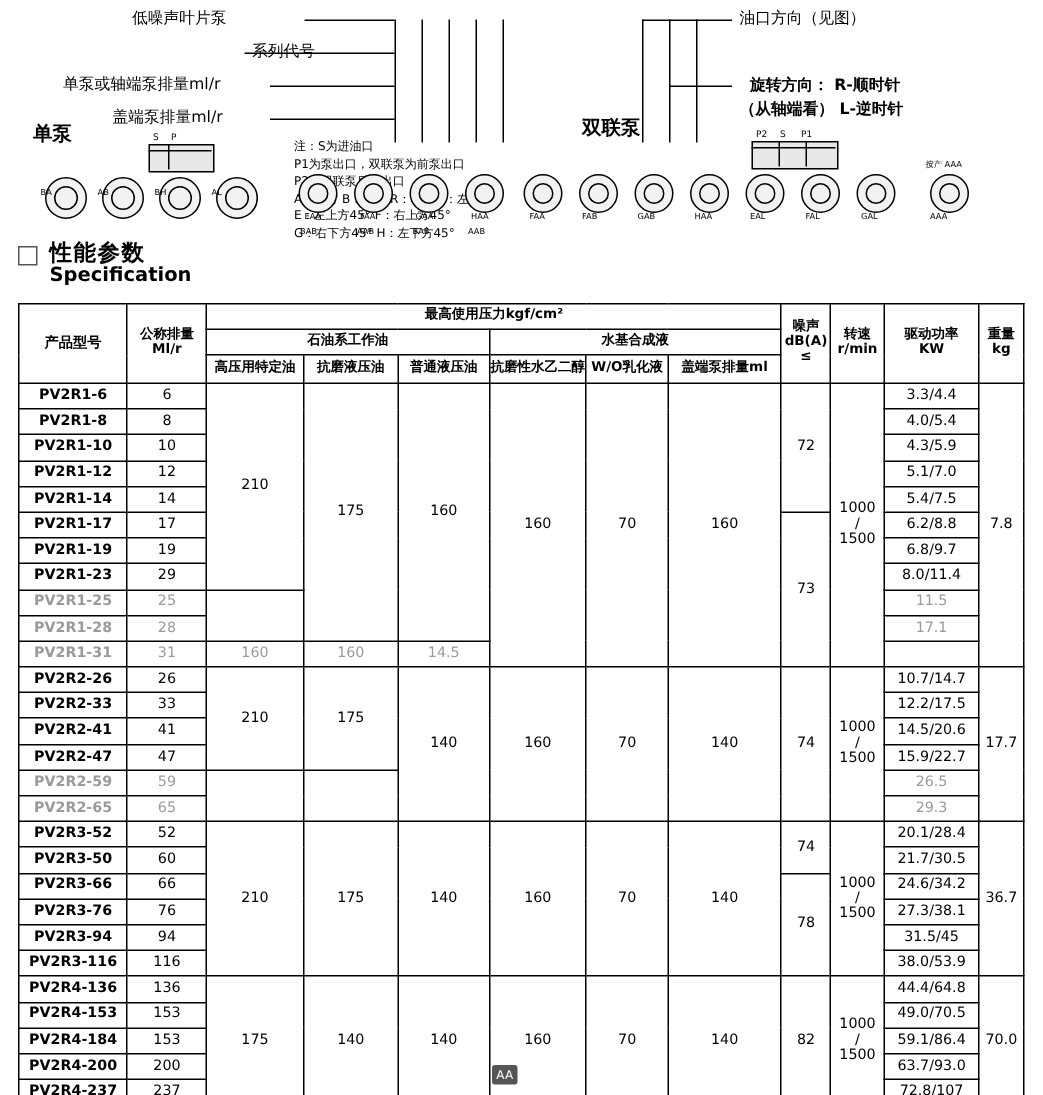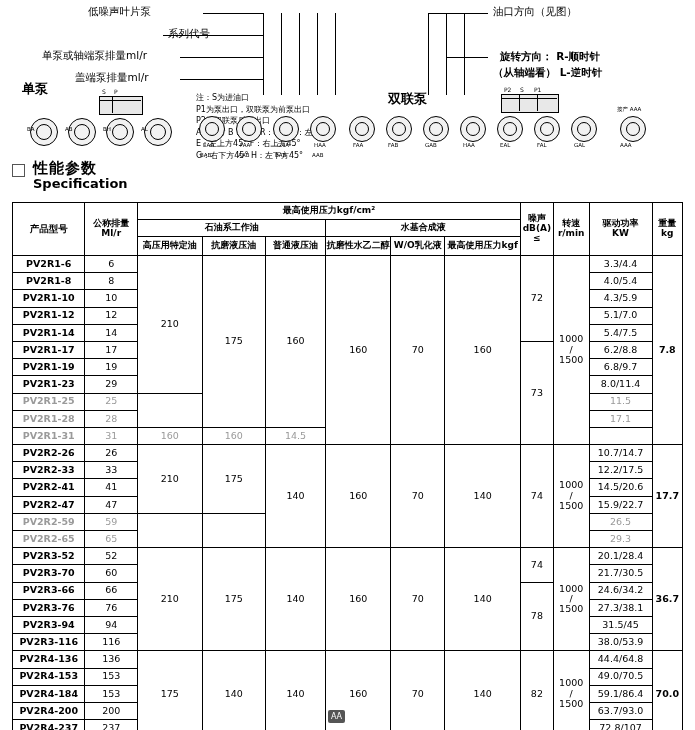--- a/index.html
+++ b/index.html
@@ -50,21 +50,21 @@
   }
   .hdr{font-weight:bold;font-size:9px;}
   .hdr-big{font-weight:bold;font-size:9.5px;}
   .rowh{height:17.2px;}
   .model{font-weight:bold;font-size:9.5px;}
   .model.gray{color:#9a9a9a;font-weight:bold;}
   .qty{font-size:9.5px;}
   .qty.gray{color:#9a9a9a;}
   .val{font-size:9.5px;}
   .val.gray{color:#9a9a9a;}
-  .bold{font-weight:bold;}
+  .bold{font-weight:normal;}
 
   
   .footnotes{position:absolute;left:12px;top:700px;width:671px;font-size:8.5px;}
   .fn-line{border-top:1px solid #000;padding-top:3px;display:flex;gap:28px;}
   .logo{position:absolute;left:328px;top:710px;width:17px;height:13px;background:#555;color:#fff;
         font-size:8px;text-align:center;line-height:13px;border-radius:2px;}
 </style>
 </head>
 <body>
 
@@ -122,21 +122,21 @@
     <div class="circle" style="left:106px;top:118px;width:26px;height:26px;"></div>
     <div class="circle" style="left:112px;top:124px;width:14px;height:14px;"></div>
     <div class="circle" style="left:144px;top:118px;width:26px;height:26px;"></div>
     <div class="circle" style="left:150px;top:124px;width:14px;height:14px;"></div>
 
     <div class="tinylbl2" style="left:27px;top:126px;">BA</div>
     <div class="tinylbl2" style="left:65px;top:126px;">AB</div>
     <div class="tinylbl2" style="left:103px;top:126px;">BH</div>
     <div class="tinylbl2" style="left:141px;top:126px;">AL</div>
 
-    <div class="sec-title" style="position:absolute;left:388px;top:90px;">双联泵</div>
+    <div class="sec-title" style="position:absolute;left:388px;top:76px;">双联泵</div>
 
     <div class="tinylbl" style="left:504px;top:86px;">P2</div>
     <div class="tinylbl" style="left:520px;top:86px;">S</div>
     <div class="tinylbl" style="left:534px;top:86px;">P1</div>
 
     <div class="pumpbox" style="left:501px;top:94px;width:56px;height:17px;"></div>
     <div class="line hl" style="left:501px;top:98px;width:56px;"></div>
     <div class="line vl" style="left:519px;top:94px;height:17px;"></div>
     <div class="line vl" style="left:537px;top:94px;height:17px;"></div>
 
@@ -238,21 +238,21 @@
     <tr>
       <td colspan="3" class="hdr" style="height:16px;">石油系工作油</td>
       <td colspan="3" class="hdr" style="height:16px;">水基合成液</td>
     </tr>
     <tr>
       <td class="hdr" style="height:18px;">高压用特定油</td>
       <td class="hdr">抗磨液压油</td>
       <td class="hdr">普通液压油</td>
       <td class="hdr">抗磨性水乙二醇</td>
       <td class="hdr">W/O乳化液</td>
-      <td class="hdr">最高使用压力kgf</td>
+      <td class="hdr">盖端泵排量ml</td>
     </tr>
 
     <tr class="rowh">
       <td class="model">PV2R1-6</td>
       <td class="qty">6</td>
       <td rowspan="8" class="val">210</td>
       <td rowspan="10" class="val">175</td>
       <td rowspan="10" class="val">160</td>
       <td rowspan="11" class="val">160</td>
       <td rowspan="11" class="val">70</td>
@@ -379,21 +379,21 @@
       <td rowspan="2" class="val">74</td>
       <td rowspan="6" class="val">
         <div>1000</div>
         <div>/</div>
         <div>1500</div>
       </td>
       <td class="val">20.1/28.4</td>
       <td rowspan="6" class="val bold">36.7</td>
     </tr>
     <tr class="rowh">
-      <td class="model">PV2R3-70</td>
+      <td class="model">PV2R3-50</td>
       <td class="qty">60</td>
       <td class="val">21.7/30.5</td>
     </tr>
     <tr class="rowh">
       <td class="model">PV2R3-66</td>
       <td class="qty">66</td>
       <td rowspan="4" class="val">78</td>
       <td class="val">24.6/34.2</td>
     </tr>
     <tr class="rowh">

